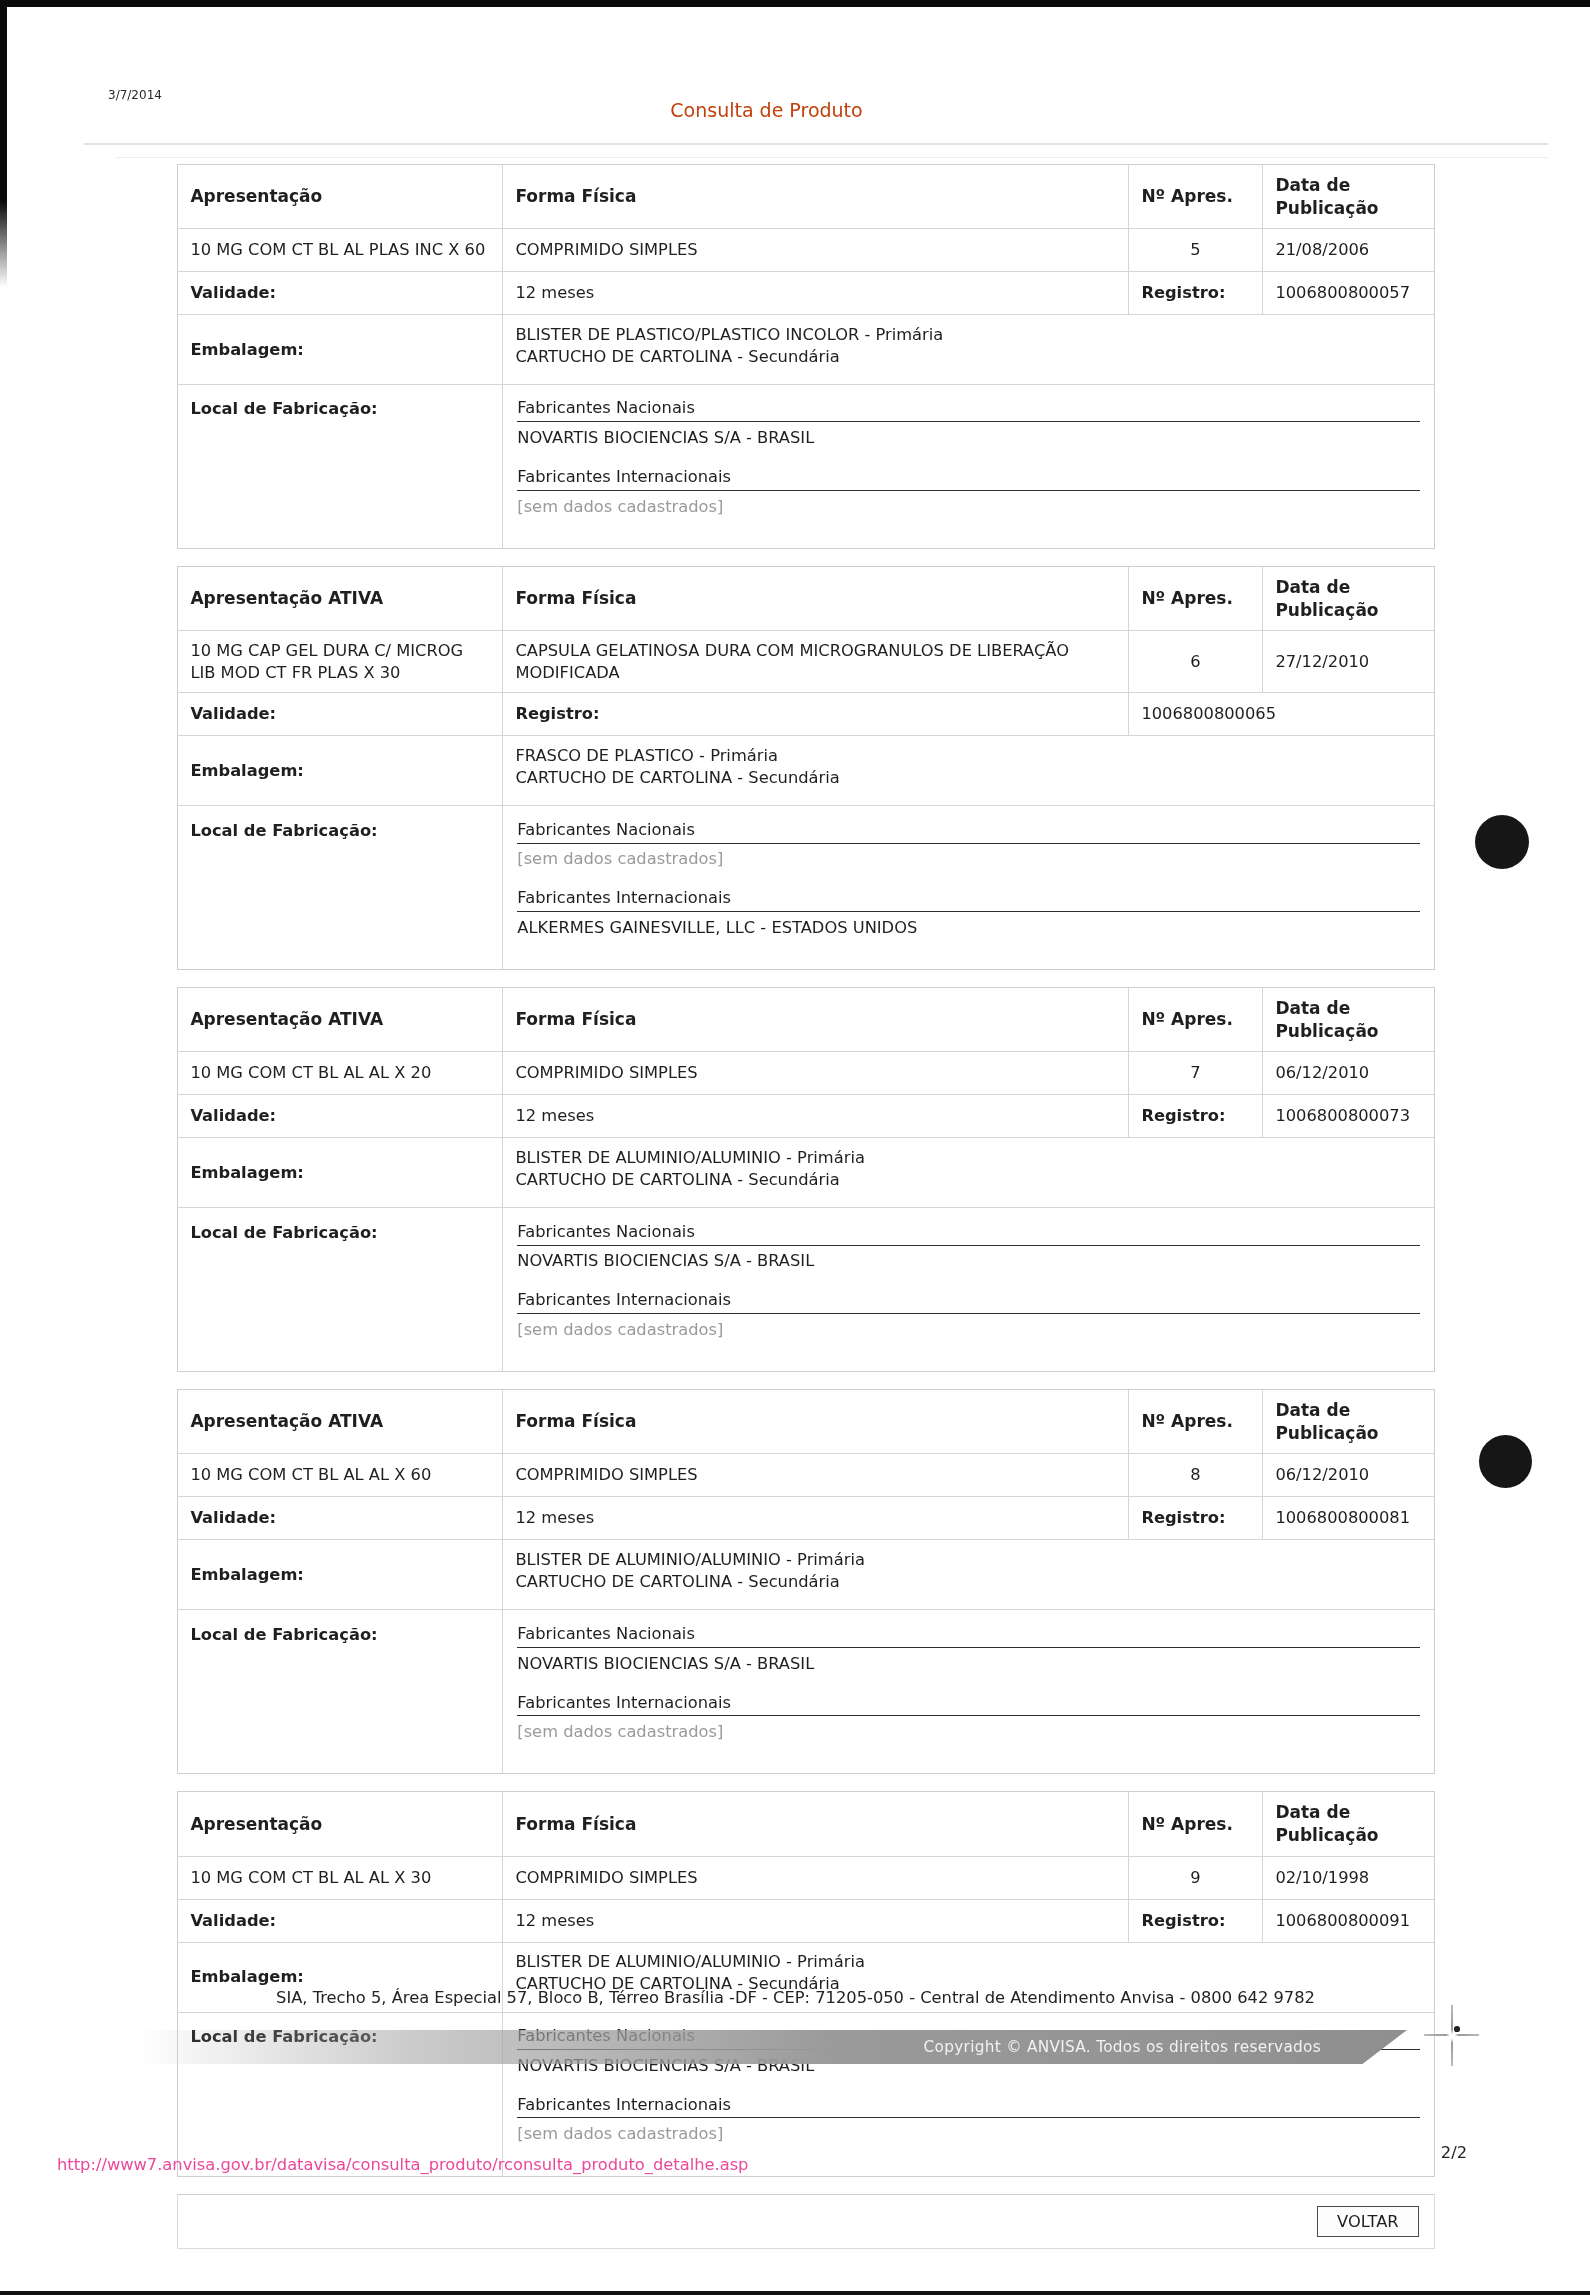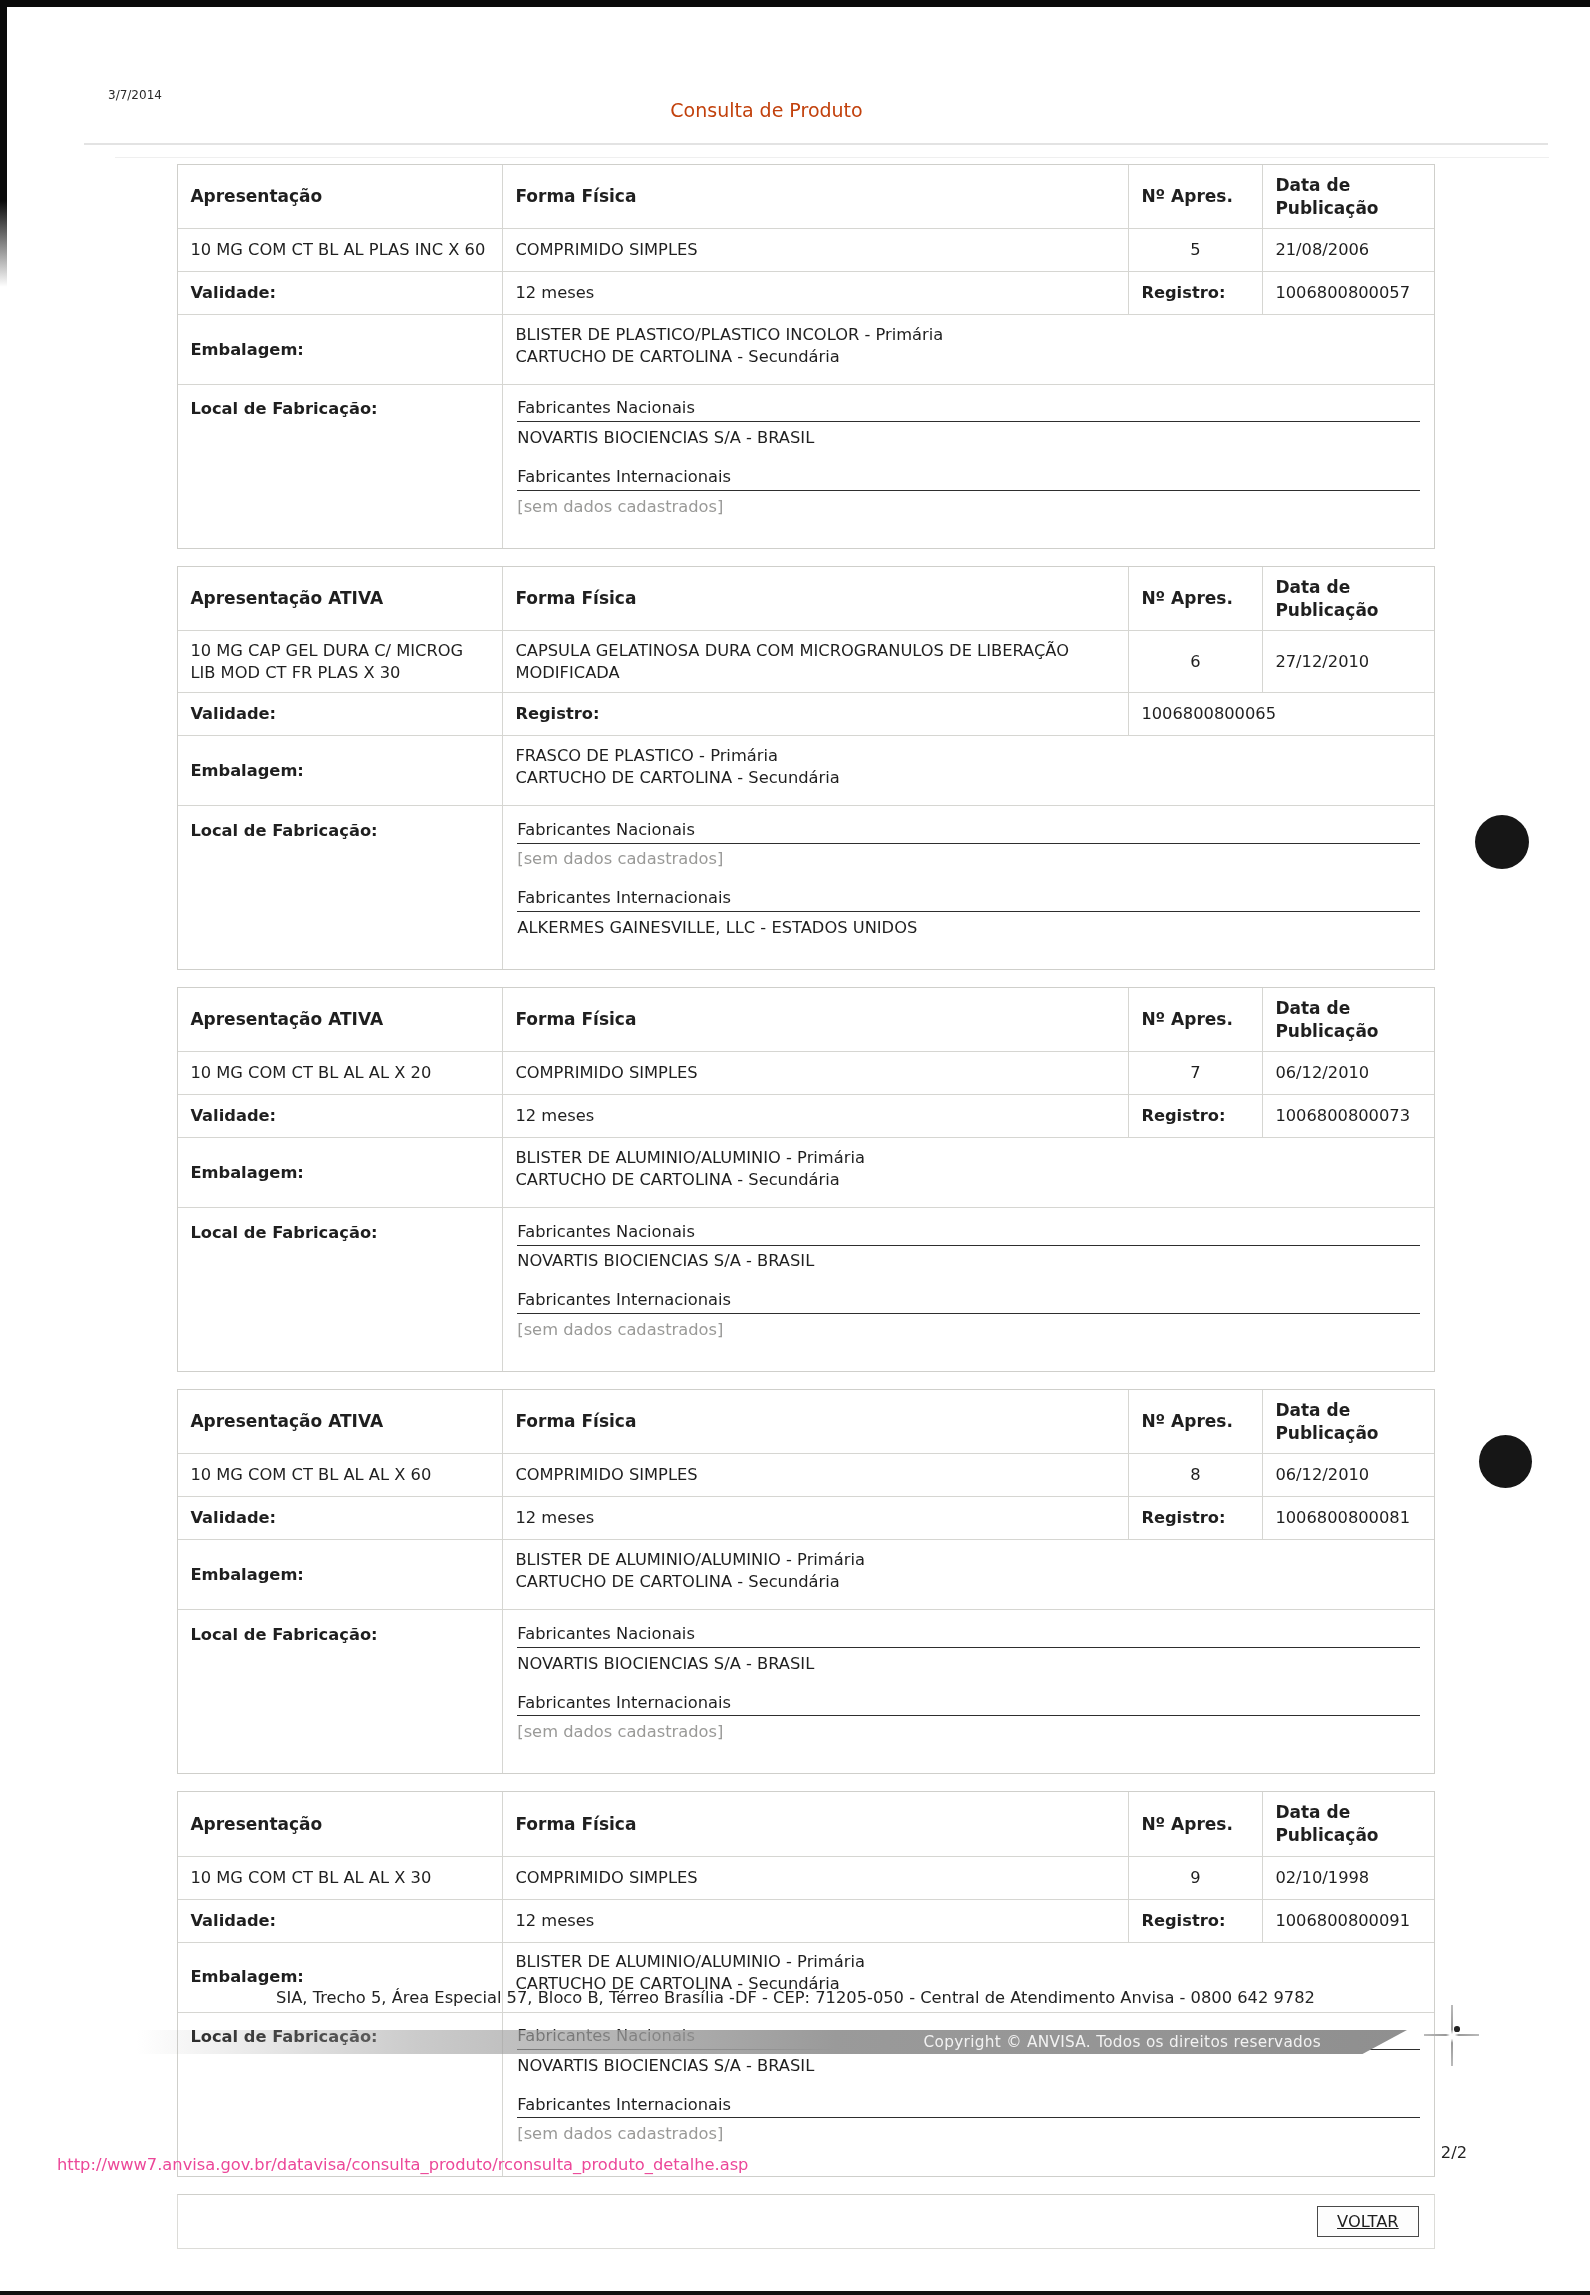--- a/index.html
+++ b/index.html
@@ -46,28 +46,28 @@
 
   .loc .cell { min-height:163px; }
   .loc .lbl { padding-top:13.4px; }
   .fab-sec { padding:3.8px 1.9px 7.6px 1.9px; }
   .fab-head { font-size:16.3px; border-bottom:1.9px solid #2e2e2e; padding-bottom:1.9px; margin-bottom:4.8px; }
   .fab-value { font-size:16.3px; margin-bottom:17px; }
   .fab-value.empty { color:#9a9a98; }
   .fab-value:last-child { margin-bottom:1.9px; }
 
   .voltar-strip { border:1px solid #dcdcd8; border-top:1px solid #cfcfcb; padding:11.5px 15.3px;
-                  display:flex; justify-content:flex-end; margin-top:1.9px;text-decoration:underline; }
+                  display:flex; justify-content:flex-end; margin-top:1.9px; }
   .voltar-btn { font-family:inherit; font-size:16.3px; color:#1f1f1f; background:#fdfdfd;
                 border:1.9px solid #4a4a4a; padding:4.8px 19px; cursor:pointer; }
 
   .footer-address { position:absolute; left:0; top:1988px; width:1591px; text-align:center; font-size:16.3px; color:#232323; }
 
   .copyright-bar {
-    position:absolute; left:136px; top:2030px; width:1271px; height:24px;
+    position:absolute; left:136px; top:2030px; width:1271px; height:34px;
     background:linear-gradient(to right, rgba(165,165,165,0) 0%, rgba(160,160,160,0.55) 22%, #9a9a9a 55%, #8f8f8f 100%);
     clip-path:polygon(0 0, 100% 0, 96.5% 100%, 0 100%);
     display:flex; align-items:center; justify-content:flex-end;
   }
   .copyright-text { color:#f2f2f2; font-size:15.3px; padding-right:86px; letter-spacing:0.3px; }
 
   .crosshair { position:absolute; left:1424px; top:2005px; width:55px; height:61px; }
   .crosshair .vline { position:absolute; left:27px; top:0;  width:1.9px; height:61px;
                       background:linear-gradient(to bottom,#bbb,#999 40%,transparent 48%,transparent 55%,#999 62%,#bbb); }
   .crosshair .hline { position:absolute; left:0; top:29px; width:55px; height:1.9px;

